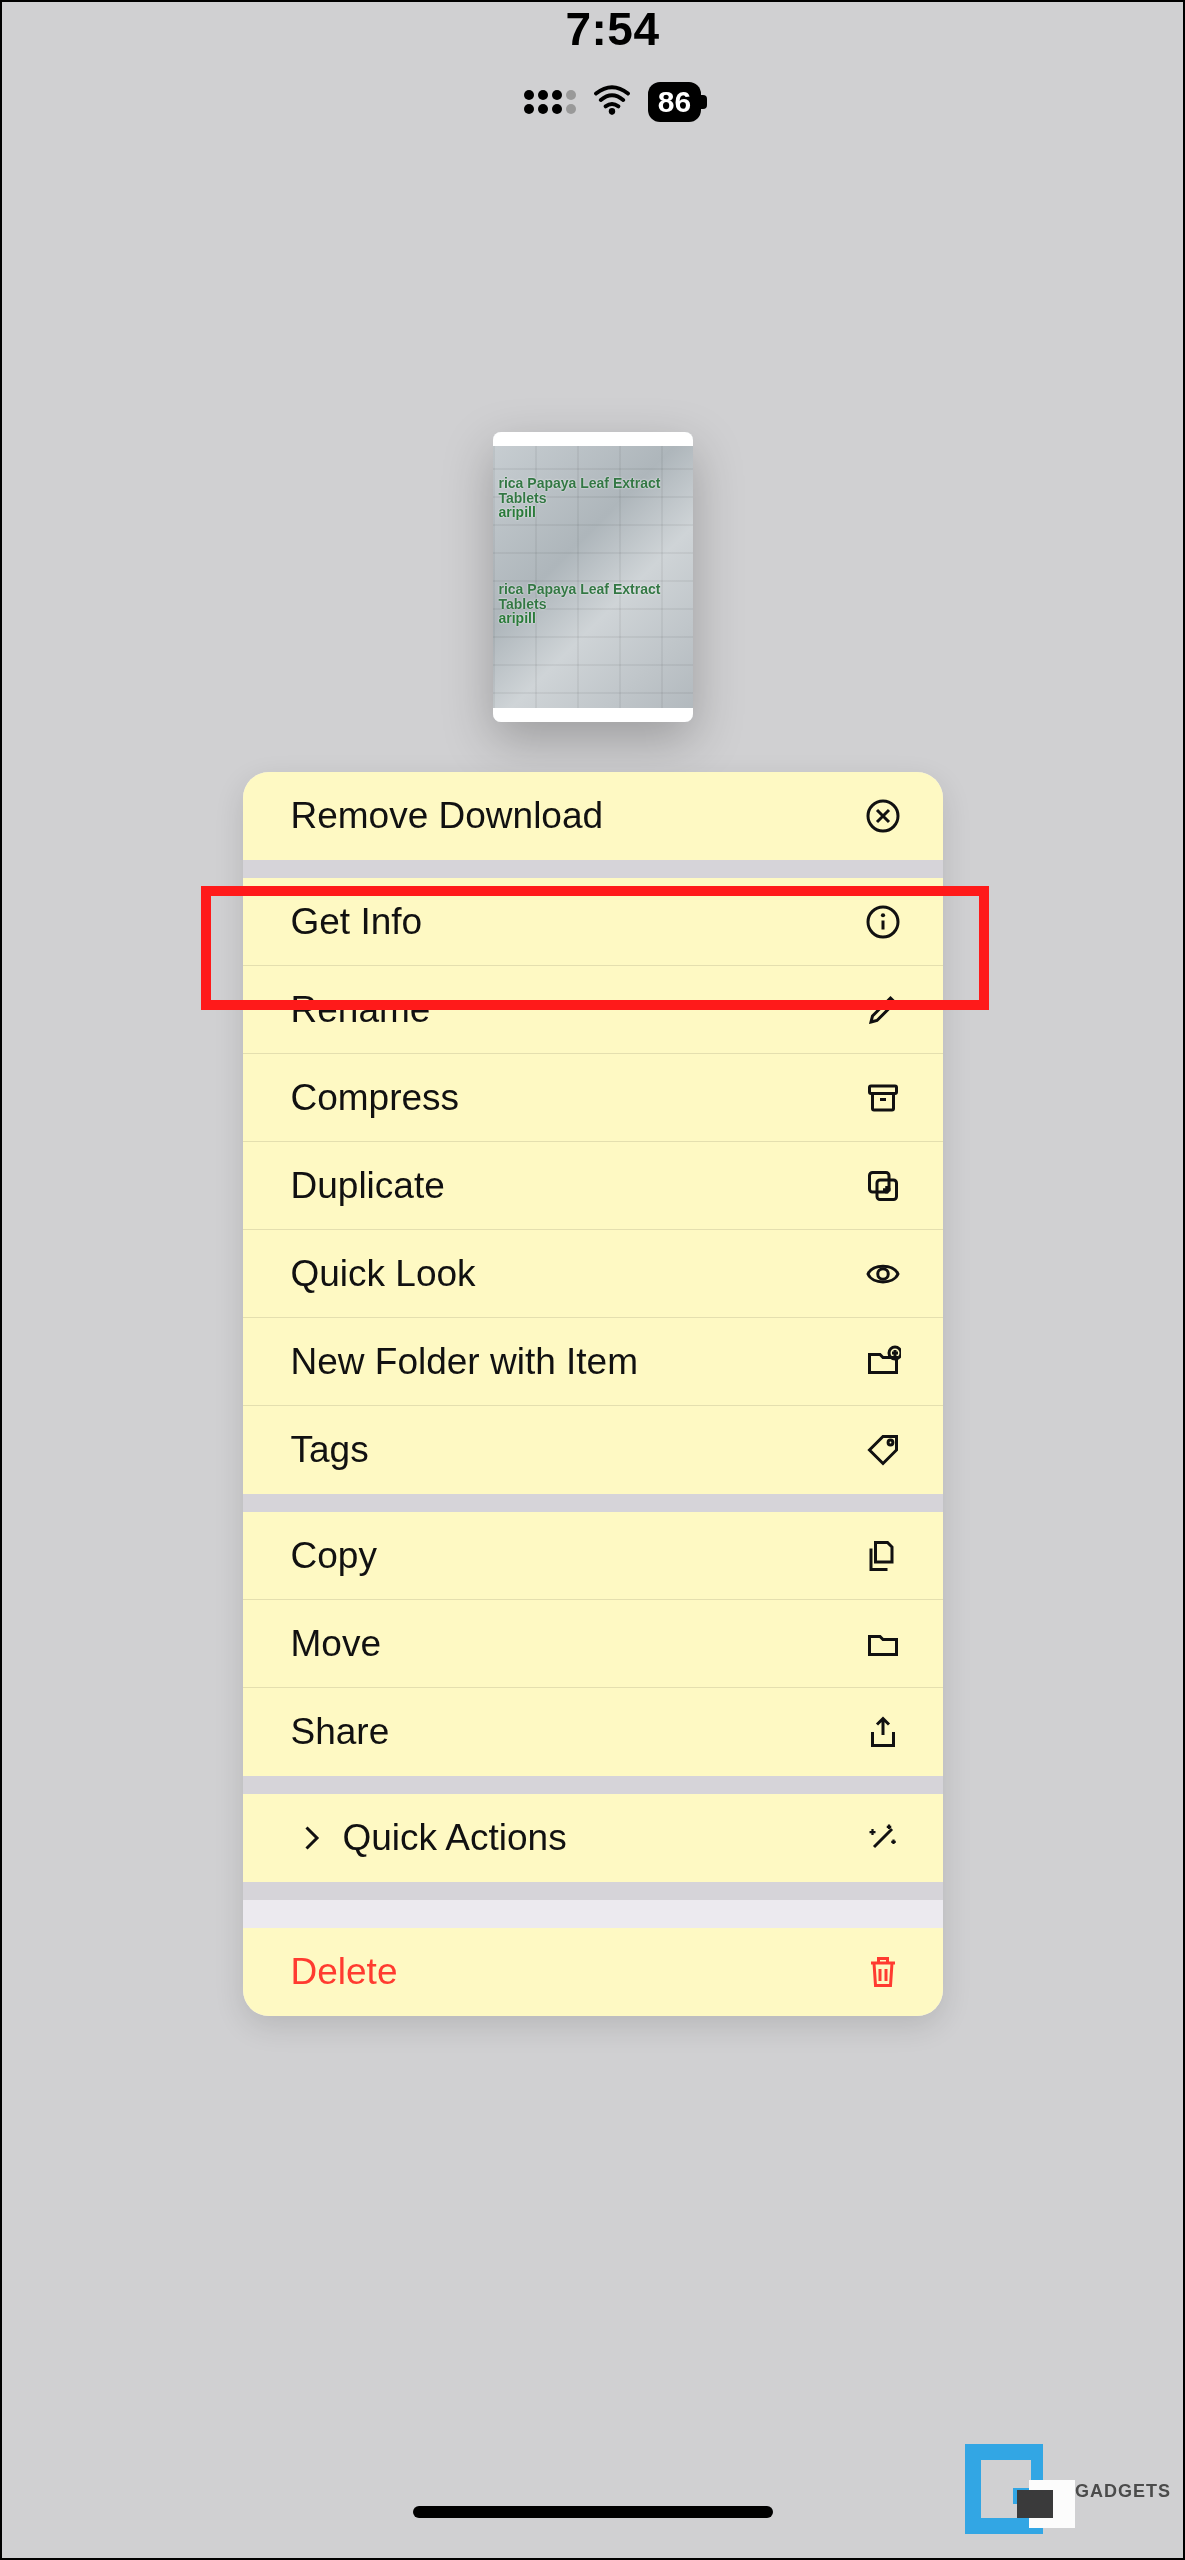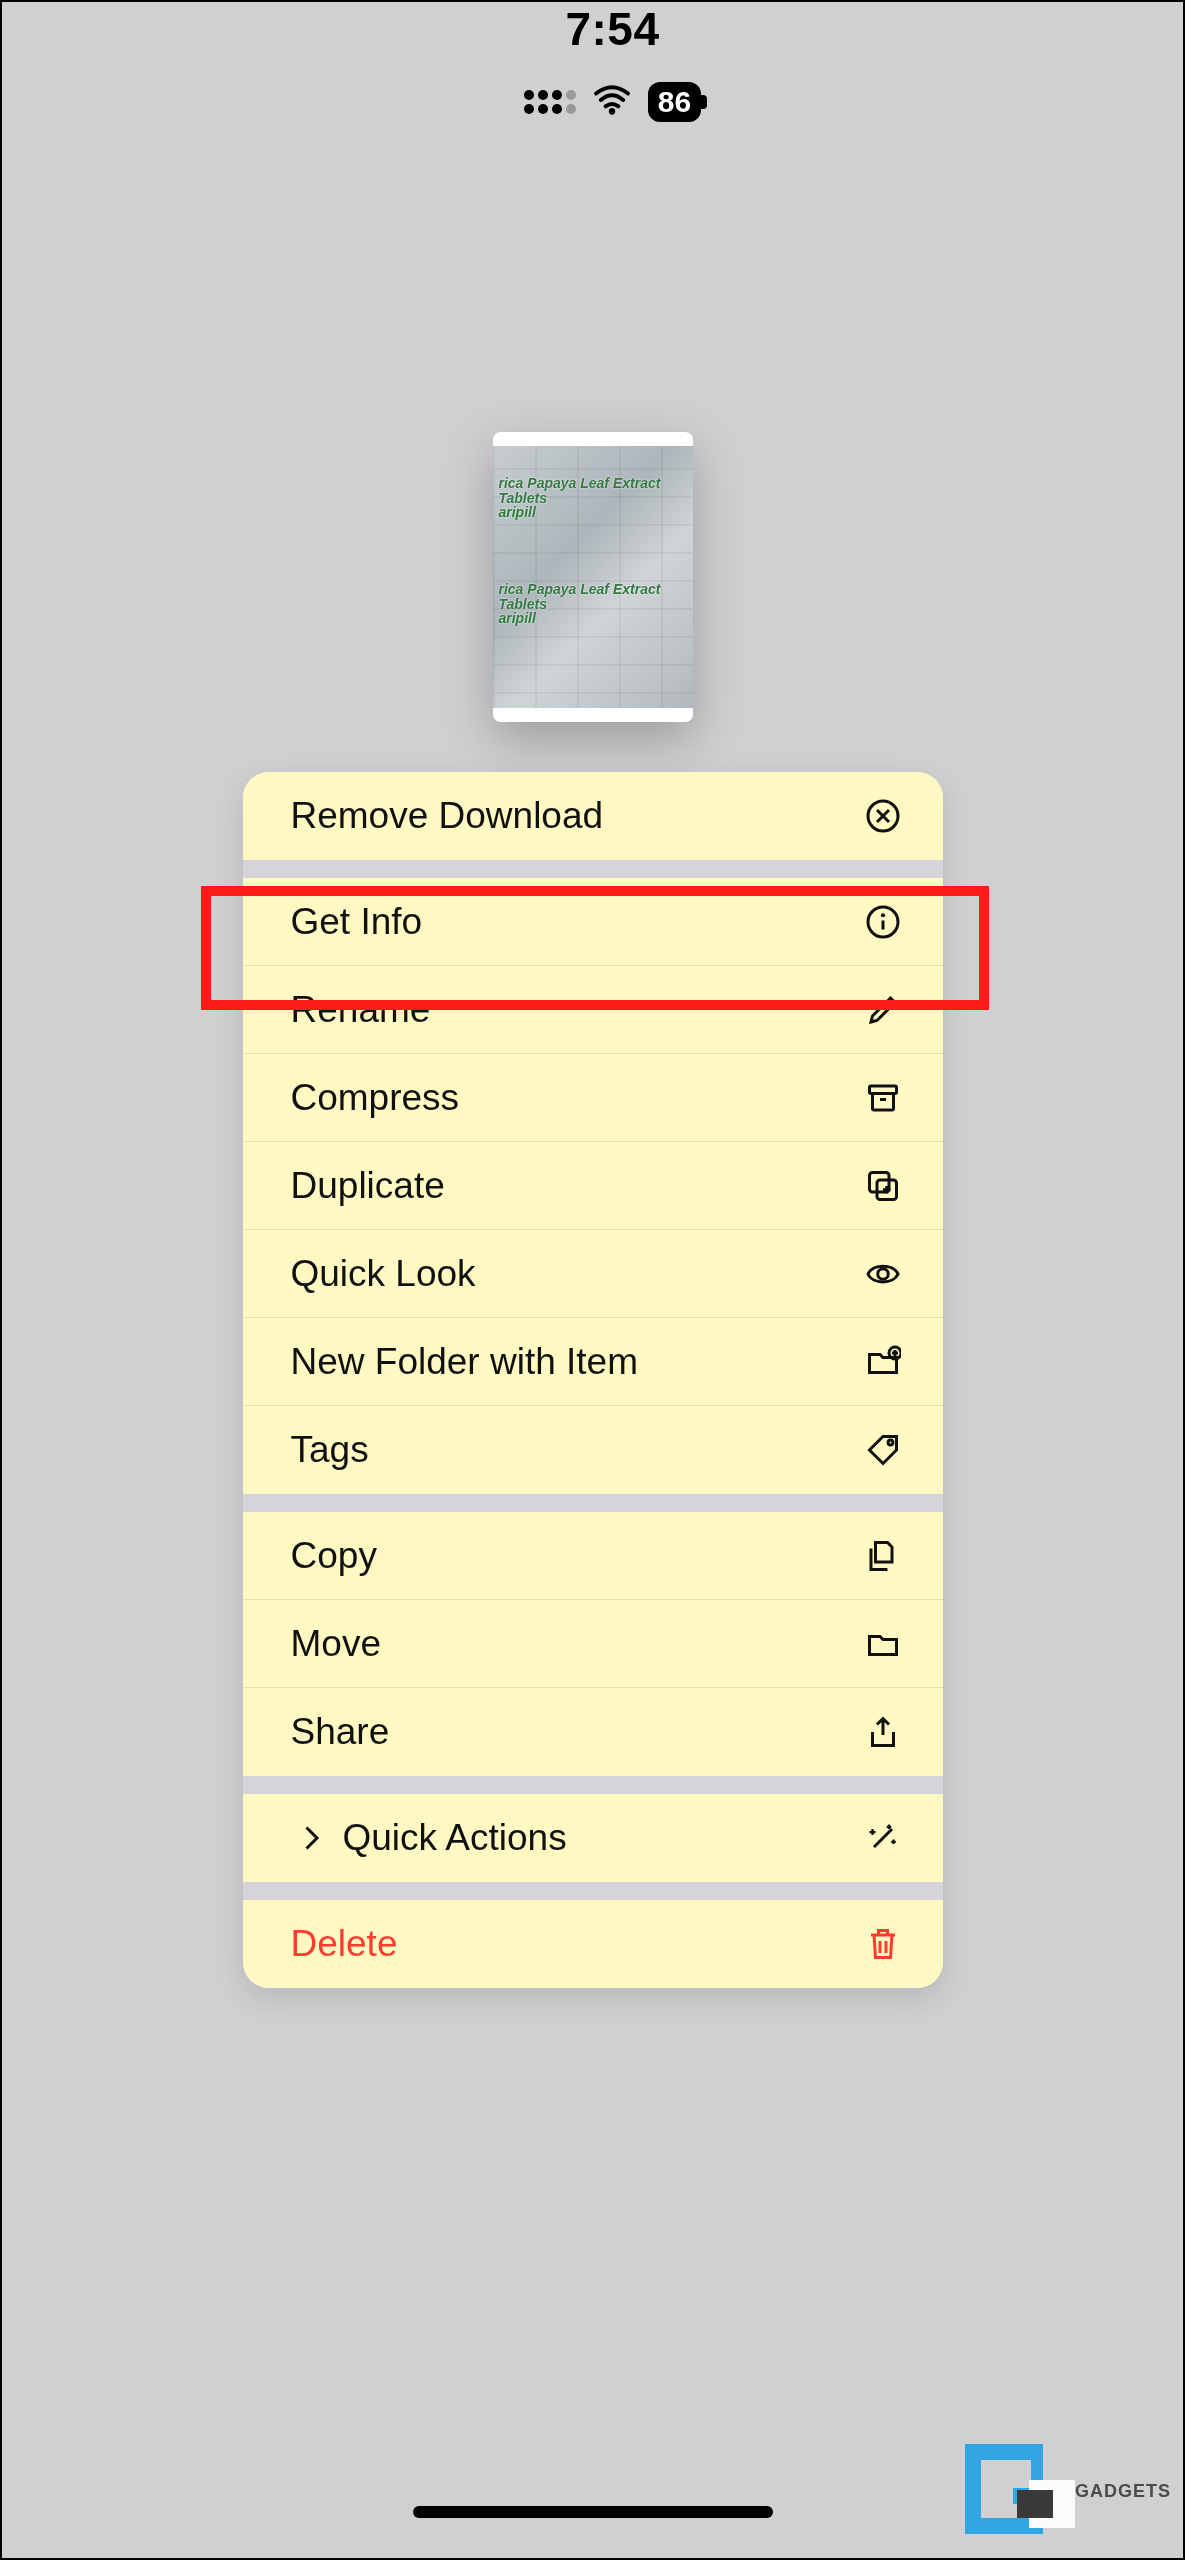--- a/index.html
+++ b/index.html
@@ -62,21 +62,20 @@
     top: 430px;
     left: 50%;
     transform: translateX(-50%);
     width: 200px;
     height: 290px;
     background: #fff;
     border-radius: 8px;
     box-shadow: 0 18px 50px rgba(0,0,0,0.25);
     display:flex; align-items:center; justify-content:center;
     overflow: hidden;
-    font-style: italic;
   }
   .thumb-inner {
     width: 100%; height: 100%;
     background:
       linear-gradient(#fff,#fff) top/100% 14px no-repeat,
       linear-gradient(#fff,#fff) bottom/100% 14px no-repeat,
       repeating-linear-gradient(0deg, rgba(0,0,0,0.05) 0 2px, transparent 2px 28px),
       repeating-linear-gradient(90deg, rgba(0,0,0,0.05) 0 2px, transparent 2px 42px),
       linear-gradient(135deg, #c9cfd3 0%, #aeb6bb 40%, #cfd4d7 60%, #b0b7bc 100%);
     position: relative;
@@ -109,21 +108,21 @@
     height: 88px;
     padding: 0 40px 0 48px;
     border-bottom: 1px solid rgba(0,0,0,0.10);
     font-size: 37px;
     color: #111;
     background: #fef9c3;
   }
   .menu-item:last-child { border-bottom: none; }
   .menu-item.gap-after { border-bottom: none; }
   .menu-gap { height: 18px; background: #d6d4d9; }
-  .menu-item.destructive { color: #ff3b30; }
+  .menu-item.destructive { color: #ff3b30; margin-top: 28px; }
   .menu-item.destructive .icon svg { stroke: #ff3b30; }
   .menu-item .label { flex: 1; }
   .menu-item .chevron { margin-right: 18px; }
   .menu-item .icon { width: 40px; display:flex; justify-content:center; }
   .menu-item .icon svg { width: 36px; height: 36px; stroke: #111; stroke-width: 2; fill: none; }
   .menu-item.quick-actions .label { margin-left: -6px; }
 
   
   .highlight-box {
     position: absolute;

